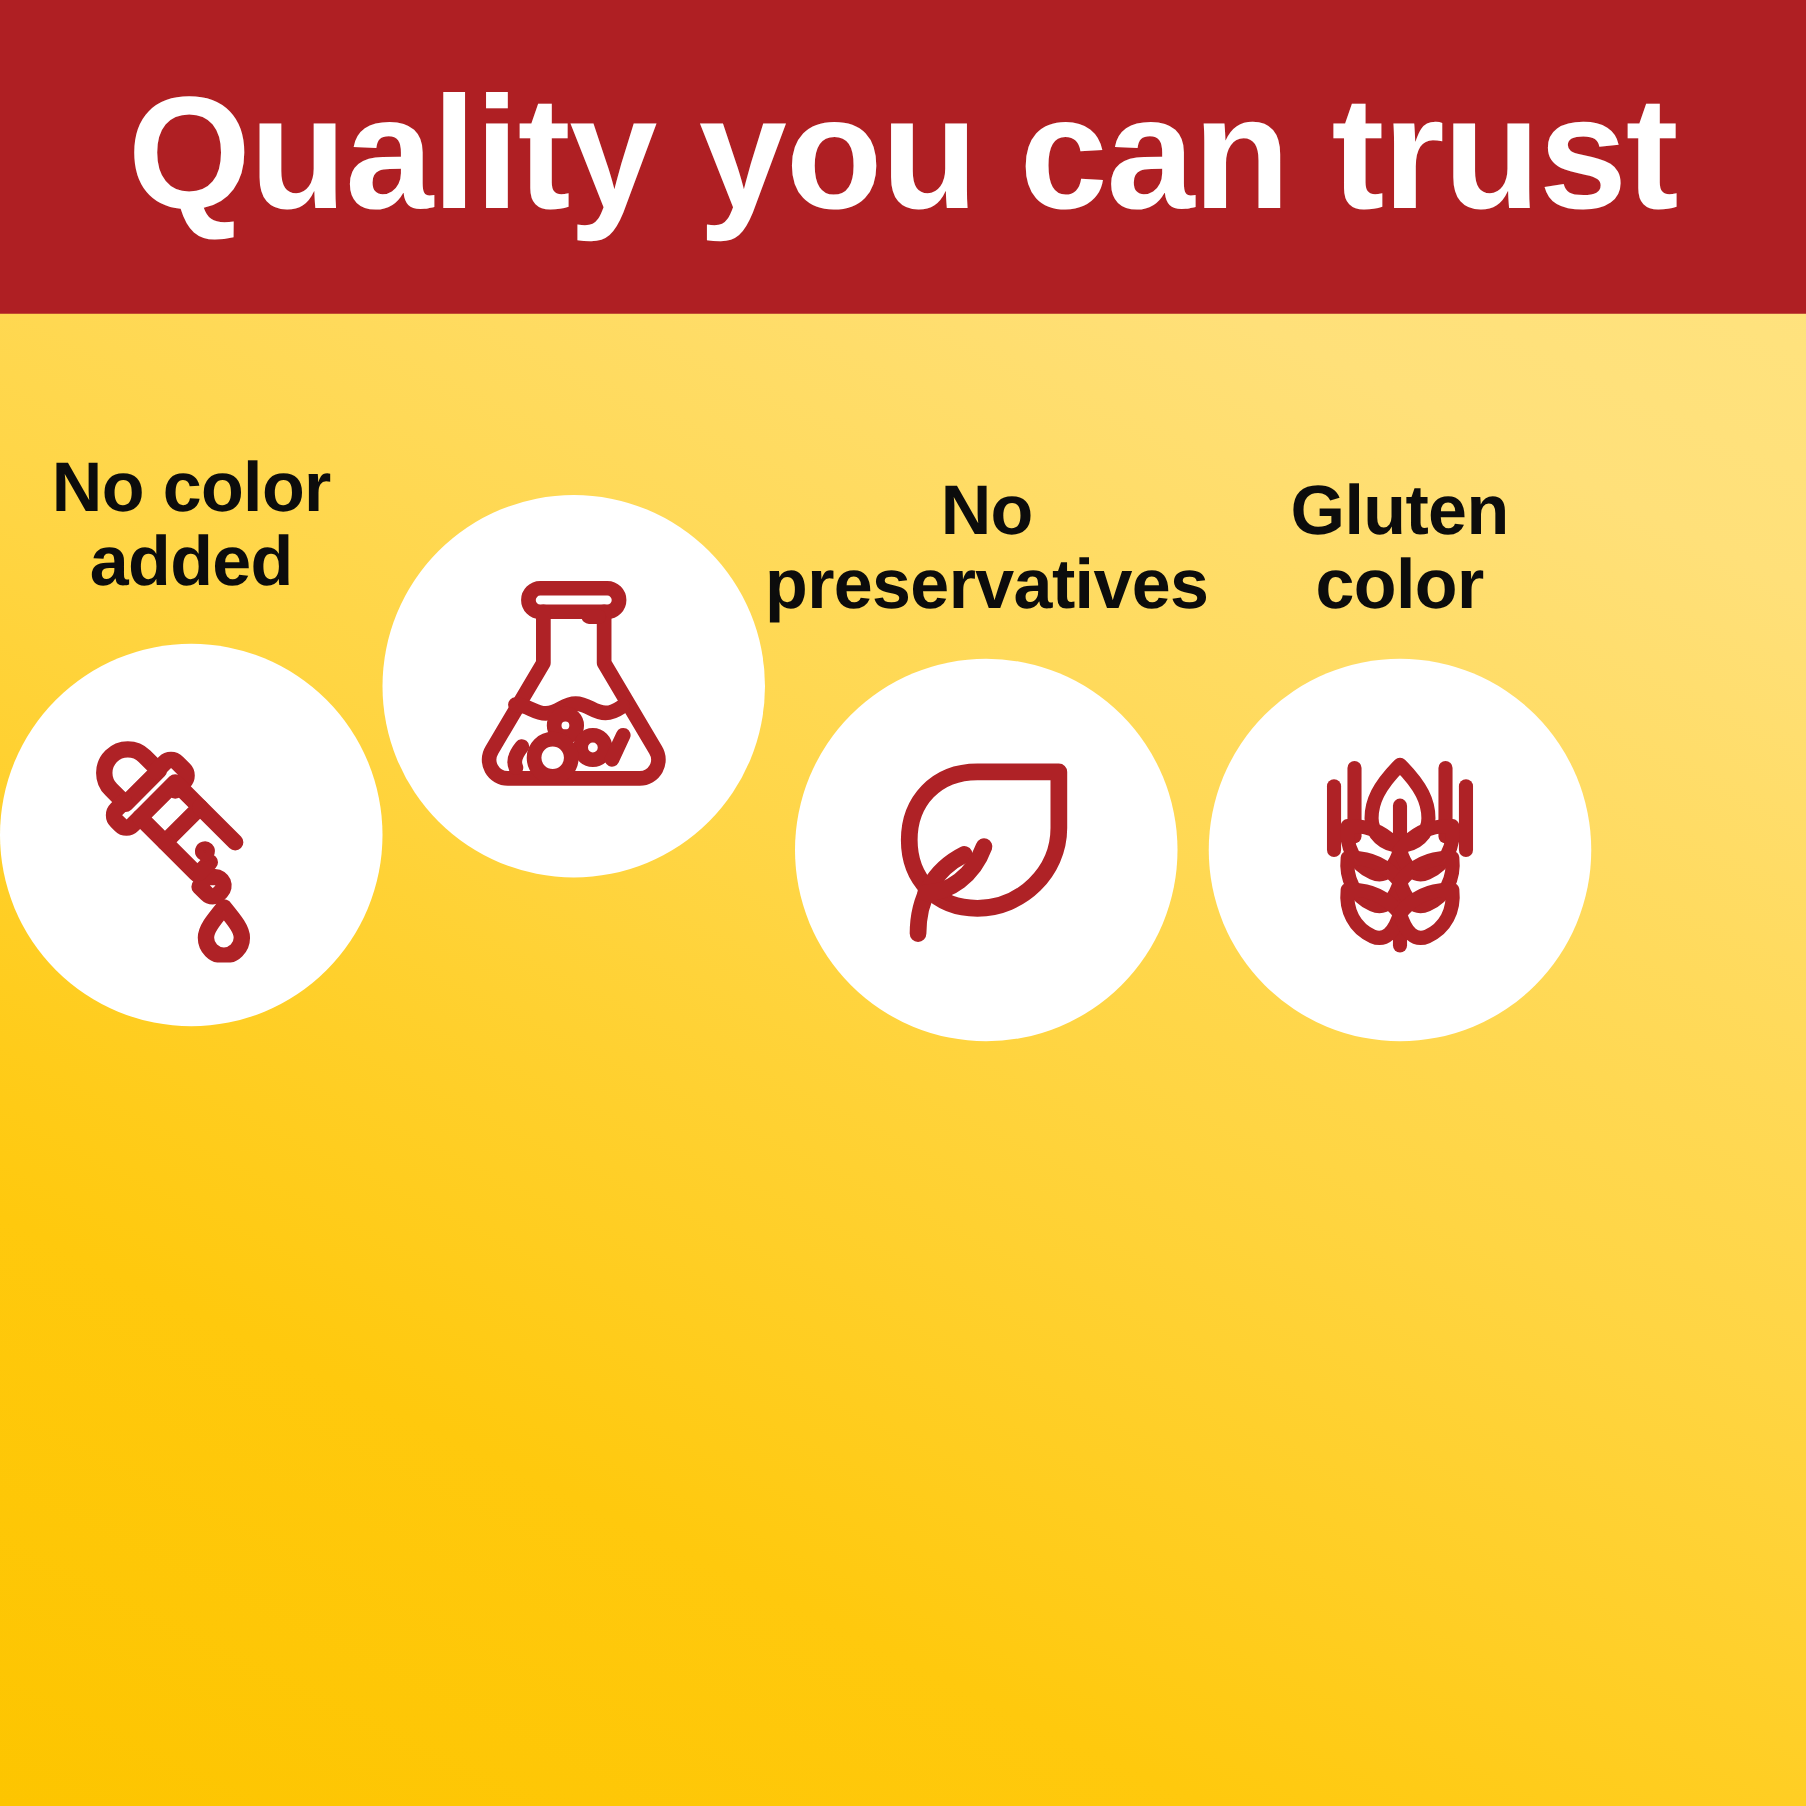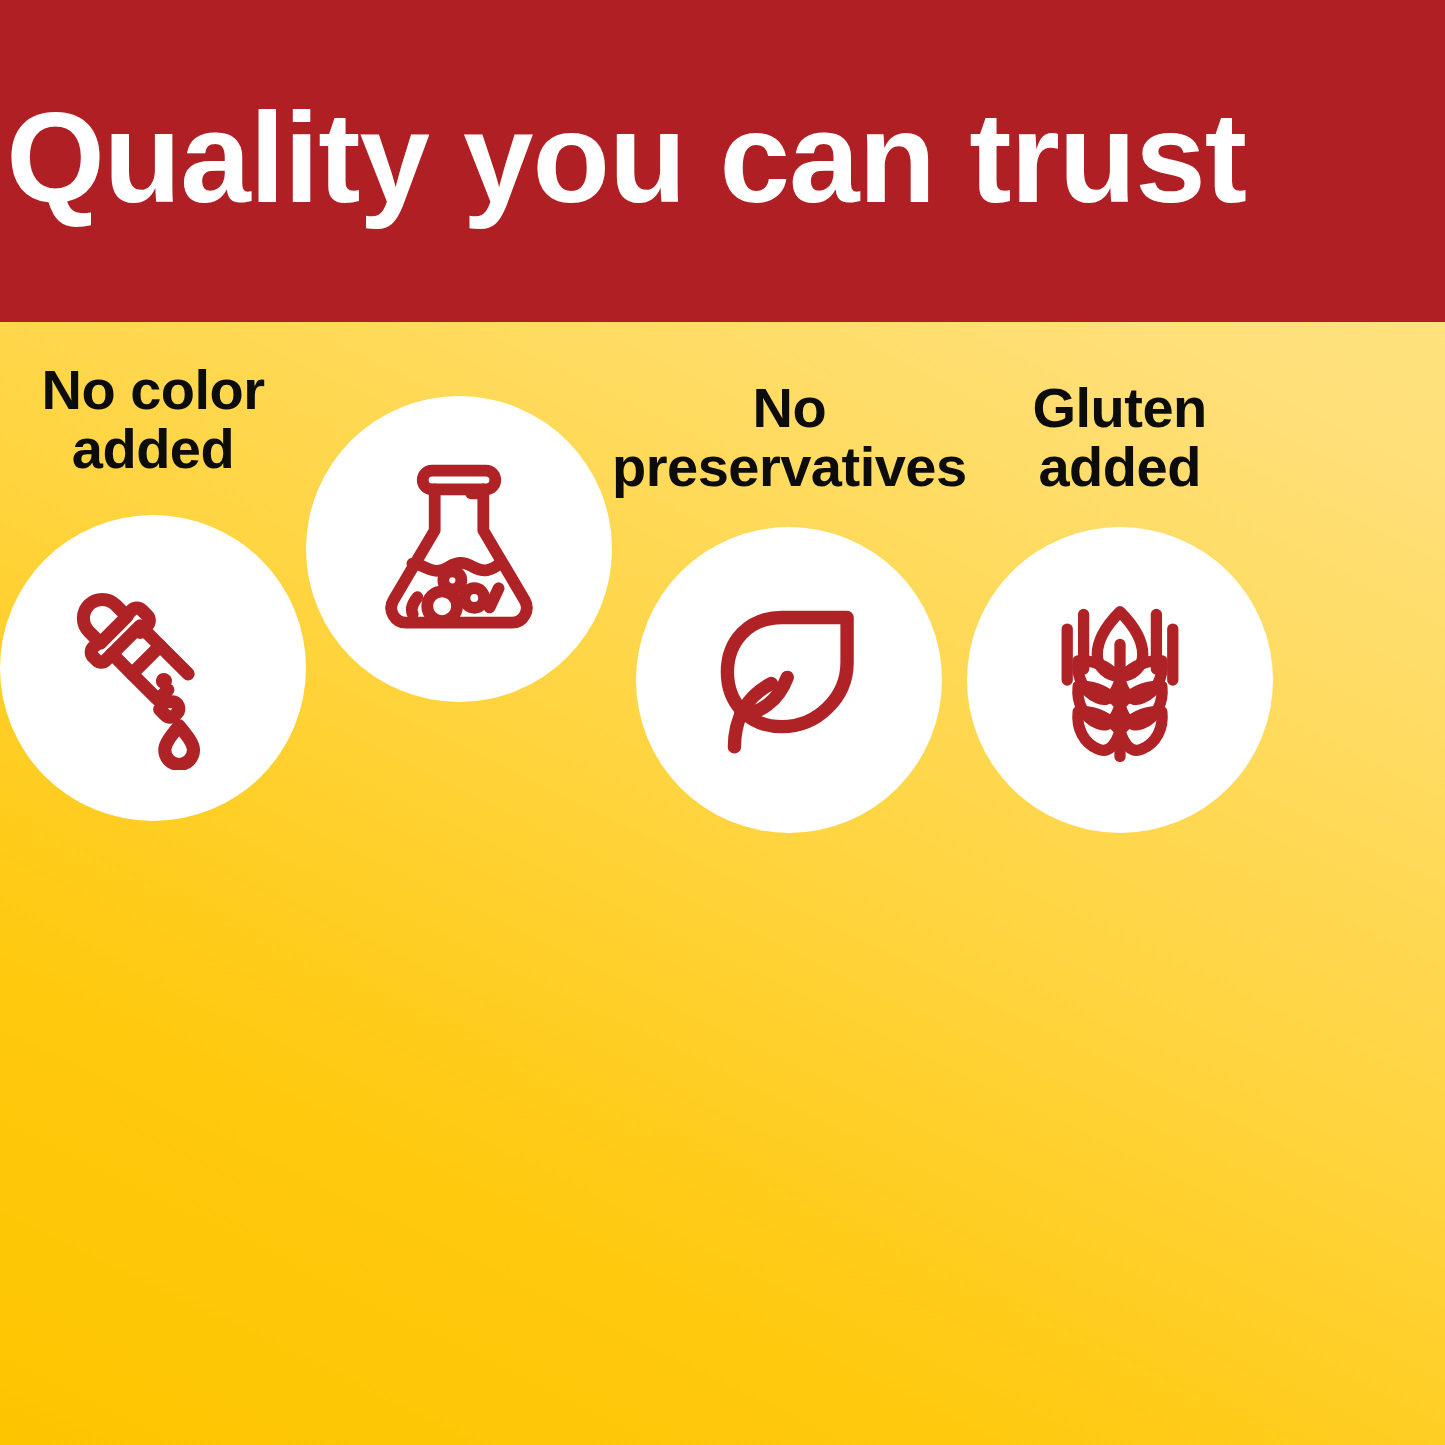--- a/index.html
+++ b/index.html
@@ -23,25 +23,25 @@
     background-image: linear-gradient(206deg, #FFE583 0%, #FFE079 22%, #FFD543 52%, #FFC90D 78%, #FDC500 100%);
     overflow: hidden;
   }
 
   
   .banner {
     position: absolute;
     top: 0;
     left: 0;
     width: 1445px;
-    height: 322px;
+    height: 251px;
     background: #AF1F23;
     display: flex;
     align-items: center;
-    justify-content: flex-start;
+    justify-content: center;
   }
 
   .banner-title {
     color: #FFFFFF;
     font-family: "Liberation Sans", sans-serif;
     font-weight: bold;
     font-size: 128px;
     line-height: 1;
     letter-spacing: -1px;
     white-space: nowrap;
@@ -179,21 +179,21 @@
             <path d="M19.0 88.0 C19.0 72.0 26.0 59.0 40.0 52.0"></path>
 
             <path d="M22.5 69.5 C33.0 69.5 44.0 62.0 49.0 48.5"></path>
           </g>
         </svg>
       </div>
     </div>
 
     <div class="cell cell-r2">
       <div class="feature-label">Gluten
-added</div>
+color</div>
       <div class="icon-badge wheat-badge">
         <svg viewBox="0 0 100 100" fill="none" xmlns="http://www.w3.org/2000/svg">
           <g stroke="#AF2226" stroke-width="6.2" stroke-linecap="round" stroke-linejoin="round">
 
             <path d="M50 30.5 L50 92.0"></path>
 
             <path d="M30.0 14.0 L30.0 44.0"></path>
             <path d="M70.0 14.0 L70.0 44.0"></path>
             <path d="M21.0 22.0 L21.0 50.0"></path>
             <path d="M79.0 22.0 L79.0 50.0"></path>

